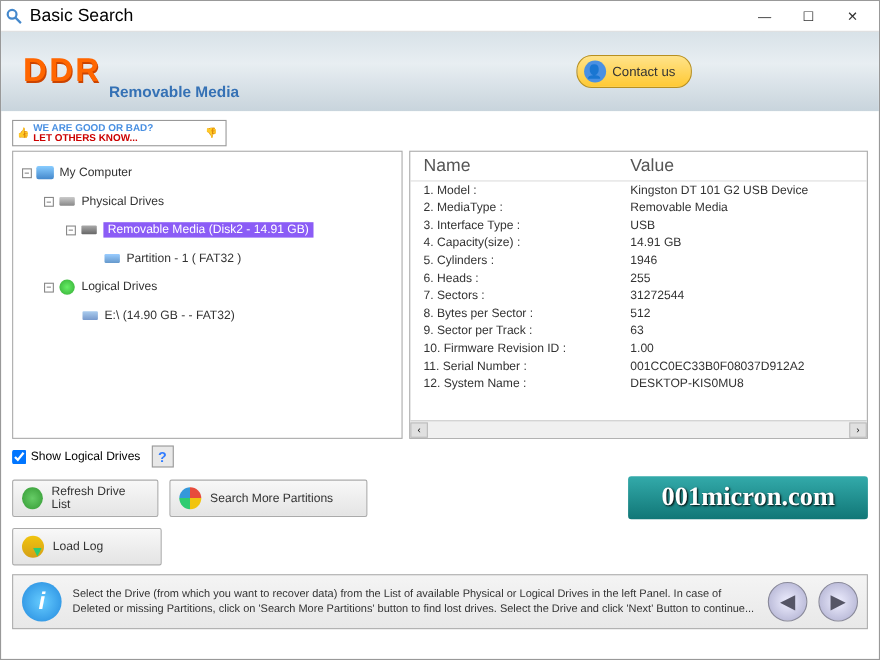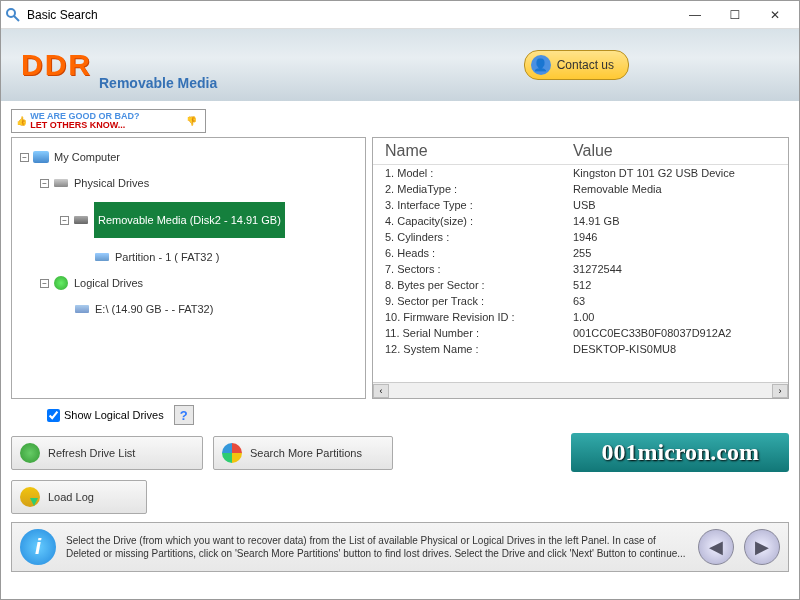--- a/index.html
+++ b/index.html
@@ -1,55 +1,55 @@
 <!DOCTYPE html>
 <html><head>
 <meta charset="utf-8">
 <style>
 * { box-sizing: border-box; margin: 0; padding: 0; font-family: Tahoma, sans-serif; }
 body { background: #fff; width: 800px; height: 600px; overflow: hidden; }
 .window { border: 1px solid #999; width: 800px; height: 600px; display: flex; flex-direction: column; }
 .titlebar { height: 28px; background: #fff; display: flex; align-items: center; padding: 0 4px; border-bottom: 1px solid #ddd; }
 .titlebar .ticon { width: 16px; height: 16px; margin-right: 6px; }
-.titlebar .title { font-size: 12px; color: #000; flex: 1; }
+.titlebar .title { font-size: 16px; color: #000; flex: 1; }
 .titlebar .winbtn { width: 40px; height: 24px; display: flex; align-items: center; justify-content: center; font-size: 12px; color: #333; cursor: pointer; }
 
 .header { height: 72px; background: linear-gradient(#d8e2e8, #e8eef2 40%, #c8d4dc); display: flex; align-items: center; padding: 0 20px; position: relative; }
 .logo { font-family: Arial Black, sans-serif; font-size: 30px; font-weight: 900; color: #ff6600; letter-spacing: 2px; text-shadow: 1px 1px 0 #cc4400; }
 .subtitle { position: absolute; left: 98px; top: 46px; font-size: 14px; color: #3571b5; font-weight: bold; }
 .contact-btn { margin-left: auto; margin-right: 150px; background: linear-gradient(#ffe38a, #ffc933); border: 1px solid #b89020; border-radius: 14px; padding: 4px 14px 4px 6px; display: flex; align-items: center; font-size: 12px; color: #333; cursor: pointer; }
 .contact-btn .cicon { width: 20px; height: 20px; border-radius: 50%; background: #4a90e2; margin-right: 6px; display: flex; align-items: center; justify-content: center; color: #fff; font-size: 12px; }
 
 .body-area { flex: 1; padding: 8px 10px 4px 10px; display: flex; flex-direction: column; gap: 4px; }
 .feedback-btn { width: 195px; height: 24px; background: #fff; border: 1px solid #999; display: flex; align-items: center; padding: 0 4px; font-size: 9px; font-family: monospace; cursor: pointer; }
 .feedback-btn .thumb { color: #4a90e2; margin-right: 3px; }
 .feedback-btn .l1 { color: #4a90e2; font-weight: bold; }
 .feedback-btn .l2 { color: #cc0000; font-weight: bold; }
 
 .panels { display: flex; gap: 6px; height: 262px; }
 .panel { border: 1px solid #aaa; background: #fff; }
 .tree-panel { width: 355px; padding: 10px 8px; overflow: auto; }
 .tree-node { display: flex; align-items: center; font-size: 11px; color: #333; padding: 2px 0; white-space: nowrap; }
 .tree-node .expander { width: 9px; height: 9px; border: 1px solid #888; display: inline-flex; align-items: center; justify-content: center; font-size: 8px; margin-right: 4px; cursor: pointer; line-height: 7px; }
 .tree-node .nicon { width: 16px; height: 14px; margin-right: 5px; display: inline-flex; align-items: center; justify-content: center; }
-.tree-node.selected .label { background: #15803d; color: #fff; padding: 12px 4px; }
+.tree-node.selected .label { background: #8b5cf6; color: #fff; padding: 1px 4px; }
 
 .props-panel { flex: 1; display: flex; flex-direction: column; }
 .props-header { display: flex; font-size: 16px; color: #555; border-bottom: 1px solid #ddd; padding: 4px 0; }
 .props-header .col1 { width: 200px; padding-left: 12px; }
 .props-header .col2 { flex: 1; }
 .props-body { flex: 1; overflow: hidden; position: relative; }
 .props-row { display: flex; font-size: 11px; color: #333; padding: 2px 0 2px 12px; }
 .props-row .c1 { width: 188px; }
 .props-row .c2 { flex: 1; }
 .hscroll { height: 16px; background: #f0f0f0; border-top: 1px solid #ccc; display: flex; align-items: center; }
 .hscroll .arrow { width: 16px; height: 14px; background: #e0e0e0; border: 1px solid #bbb; display: flex; align-items: center; justify-content: center; font-size: 9px; cursor: pointer; }
 .hscroll .track { flex: 1; }
 
-.controls-row { display: flex; align-items: center; gap: 10px; margin-top: 2px; margin-left: 36px; }
+.controls-row { display: flex; align-items: center; gap: 10px; margin-top: 2px; }
 .chk { display: flex; align-items: center; font-size: 11px; gap: 4px; }
 .chk input { width: 13px; height: 13px; }
 .help { width: 20px; height: 20px; border: 1px solid #999; background: #e8e8e8; display: flex; align-items: center; justify-content: center; color: #2f7bff; font-weight: bold; font-size: 13px; cursor: pointer; }
 
 .btn-row { display: flex; align-items: center; gap: 10px; margin-top: 4px; }
 .btn { height: 34px; border: 1px solid #aaa; background: linear-gradient(#f8f8f8, #e4e4e4); display: flex; align-items: center; padding: 0 14px 0 8px; font-size: 11px; color: #333; cursor: pointer; border-radius: 2px; }
 .btn .bicon { width: 20px; height: 20px; margin-right: 8px; border-radius: 50%; }
 .refresh-icon { background: radial-gradient(#6c6, #393); }
 .search-icon { background: conic-gradient(#e74c3c 0 90deg, #f1c40f 90deg 180deg, #2ecc71 180deg 270deg, #3498db 270deg 360deg); }
 .load-icon { background: linear-gradient(#f1c40f, #d4a017); border-radius: 2px; position: relative; }
@@ -223,21 +223,21 @@
 
     <div class="controls-row">
       <label class="chk">
         <input type="checkbox" checked="" style="">
         <span>Show Logical Drives</span>
       </label>
       <div class="help">?</div>
     </div>
 
     <div class="btn-row">
-      <div class="btn" style="width:192px;">
+      <div class="btn" style="width:133px;">
         <span class="bicon refresh-icon"></span>
         <span>Refresh Drive List</span>
       </div>
       <div class="btn" style="width:180px;">
         <span class="bicon search-icon"></span>
         <span>Search More Partitions</span>
       </div>
       <div class="watermark">001micron.com</div>
     </div>
 

